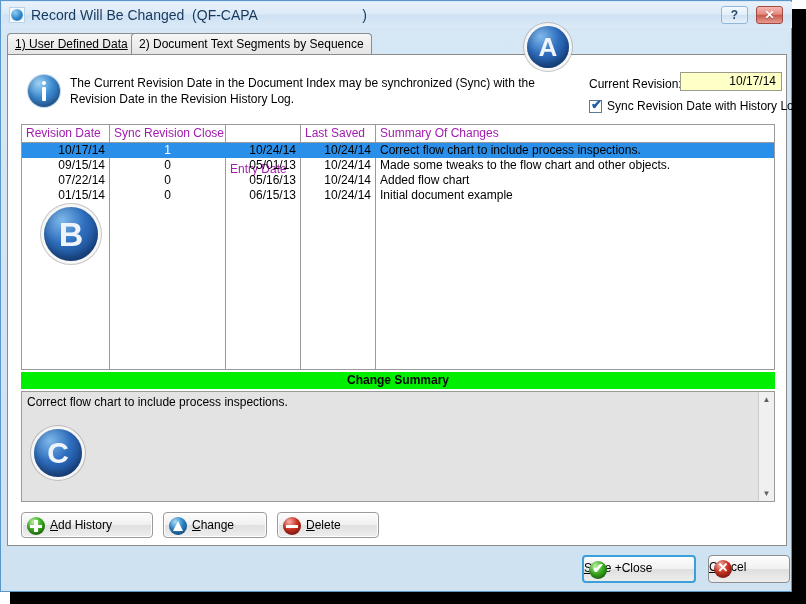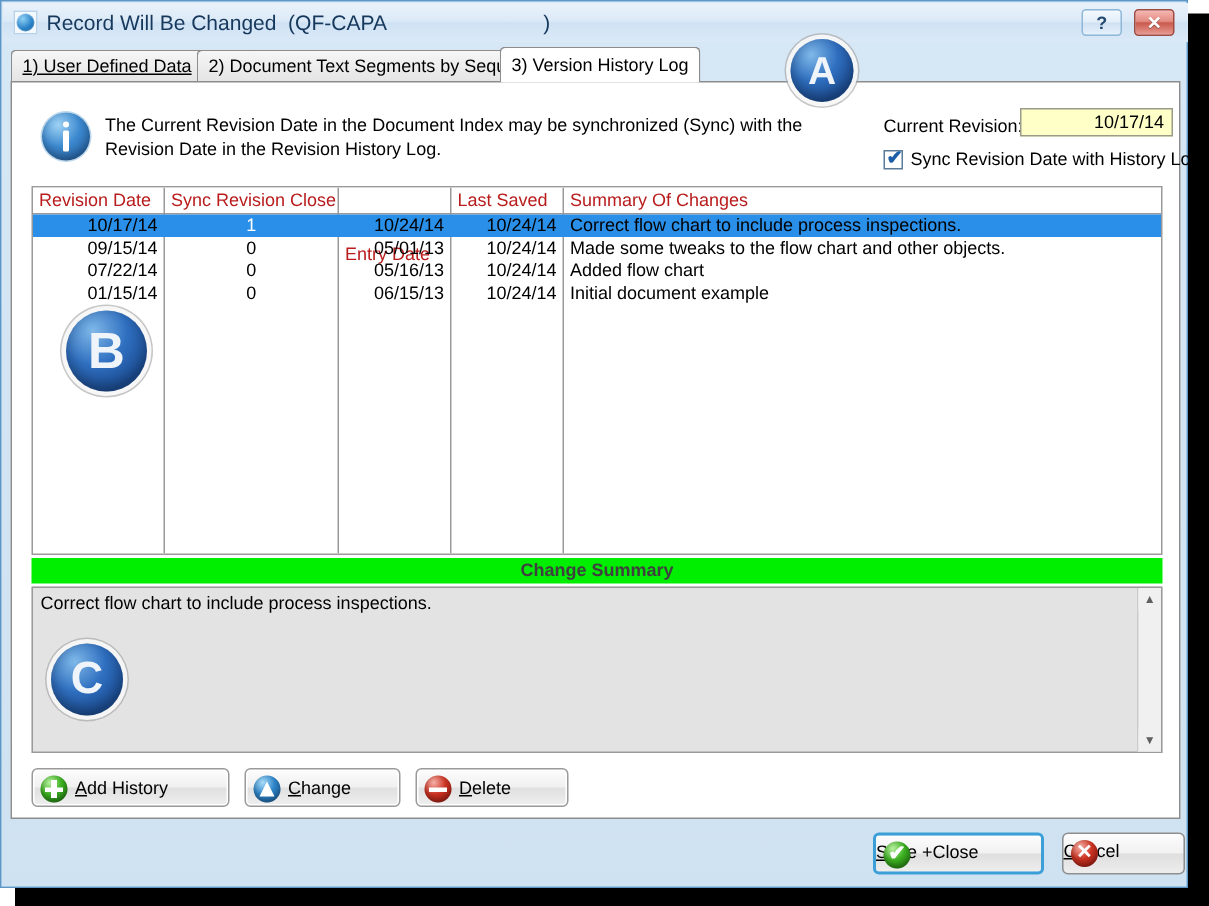--- a/index.html
+++ b/index.html
@@ -119,41 +119,41 @@
   
   #grid{
     position:absolute;left:13px;top:69px;width:754px;height:246px;
     border:1px solid #9a9a9a;background:#fff;box-sizing:border-box;overflow:hidden;
   }
   #grid-head{
     position:absolute;left:0;top:0;width:100%;height:18px;
     background:#ffffff;border-bottom:1px solid #9a9a9a;box-sizing:border-box;
   }
   .hcell{
-    position:absolute;top:0;height:17px;line-height:17px;font-size:12px;color:#b91c1c;
+    position:absolute;top:0;height:17px;line-height:17px;font-size:12px;color:#a21caf;
     padding-left:4px;box-sizing:border-box;white-space:nowrap;
   }
   .vrule{position:absolute;top:0;width:1px;height:244px;background:#9a9a9a;}
   #rows{position:absolute;left:0;top:18px;width:100%;}
   .row{position:relative;height:15px;}
   .row.sel{background:#2a8fe8;color:#fff;}
   .row.sel .c{color:#fff;}
   .cell{
     position:absolute;top:0;height:15px;line-height:15px;font-size:12px;color:#000;
     box-sizing:border-box;white-space:nowrap;overflow:hidden;
   }
   .cell.r{text-align:right;padding-right:4px;}
   .cell.c{text-align:center;}
   .cell.l{text-align:left;padding-left:4px;}
 
   
   #cs-bar{
     position:absolute;left:13px;top:317px;width:754px;height:17px;
     background:#00ee00;text-align:center;line-height:17px;
-    font-size:12px;font-weight:bold;color:#404040;box-sizing:border-box;
+    font-size:12px;font-weight:bold;color:#000000;box-sizing:border-box;
   }
   #cs-box{
     position:absolute;left:13px;top:336px;width:754px;height:111px;
     background:#e3e3e3;border:1px solid #9a9a9a;box-sizing:border-box;
   }
   #cs-text{position:absolute;left:5px;top:3px;right:20px;font-size:12px;color:#000;line-height:15px;}
   #cs-scroll{
     position:absolute;right:0;top:0;width:16px;height:109px;
     background:#f0f0f0;border-left:1px solid #cbcbcb;box-sizing:border-box;
   }
@@ -228,21 +228,20 @@
         <div class="globe"></div>
       </div>
     <div id="title-text">Record Will Be Changed  (QF-CAPA                           )</div>
     <div class="wbtn" id="btn-help">?</div>
     <div class="wbtn" id="btn-close">✕</div>
   </div>
 
   <div id="tabstrip">
     <div class="tab inactive" id="tab0">1) User Defined Data</div>
     <div class="tab inactive" id="tab1">2) Document Text Segments by Sequence</div>
-    <div class="tab active" id="tab2">3) Version History Log</div>
   </div>
 
   <div id="tabpage">
 
     <div id="info-icon">
       <div class="i-dot"></div>
         <div class="i-bar"></div>
     </div>
     <div id="info-text">The Current Revision Date in the Document Index may be synchronized (Sync) with the Revision Date in the Revision History Log.</div>
 

